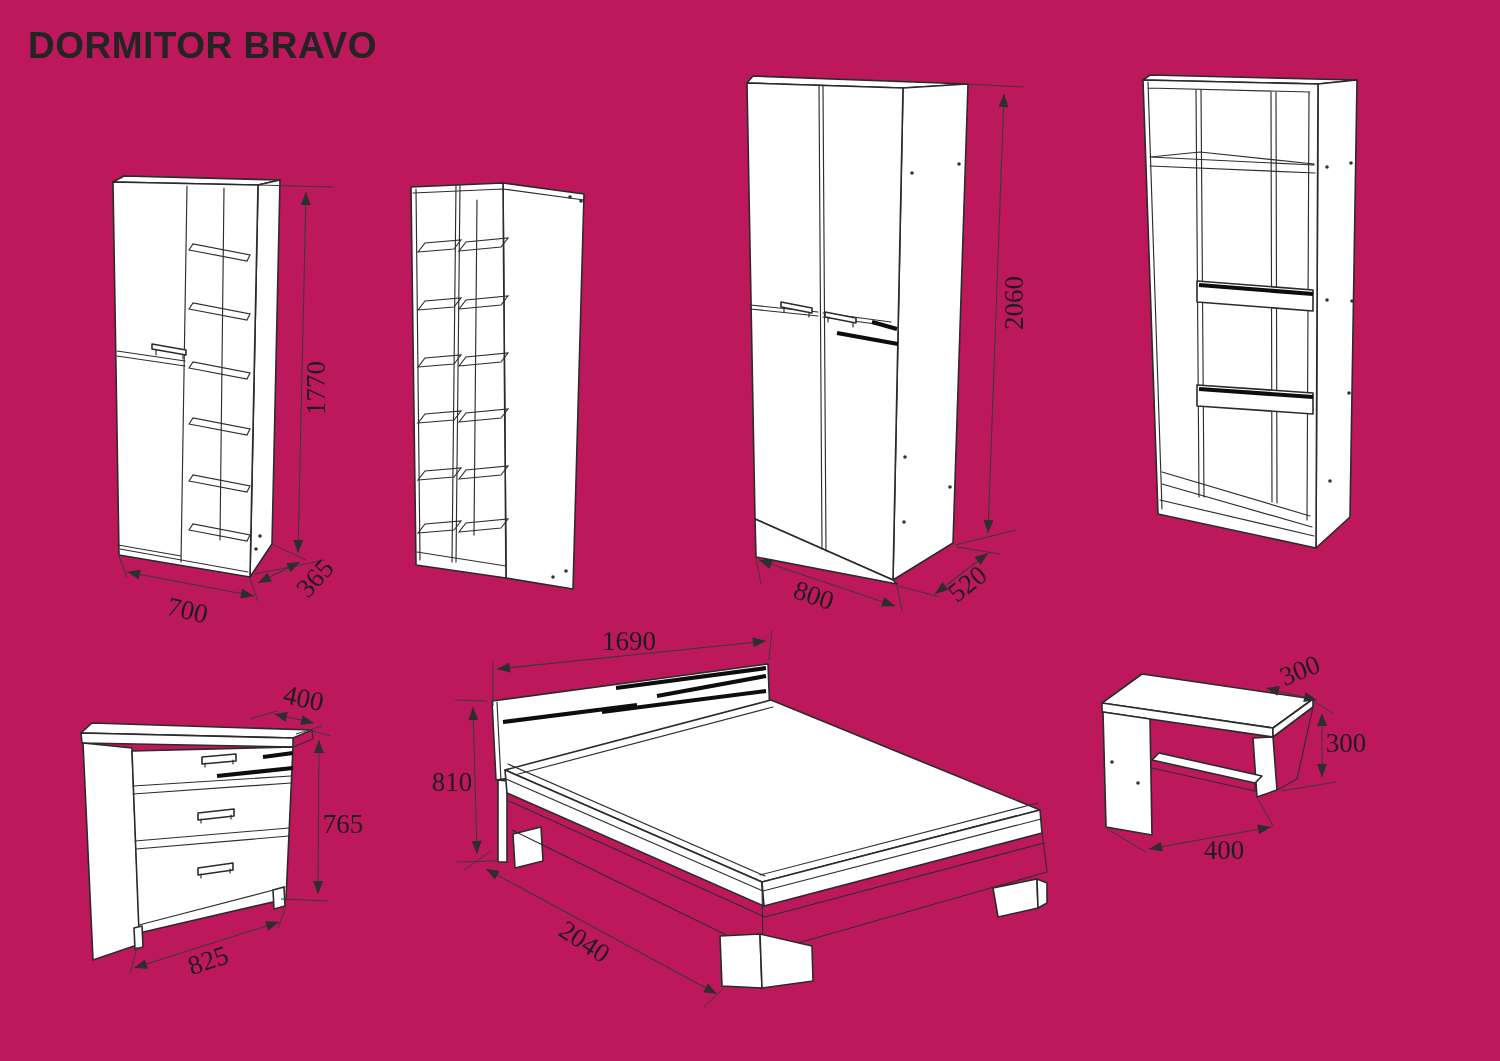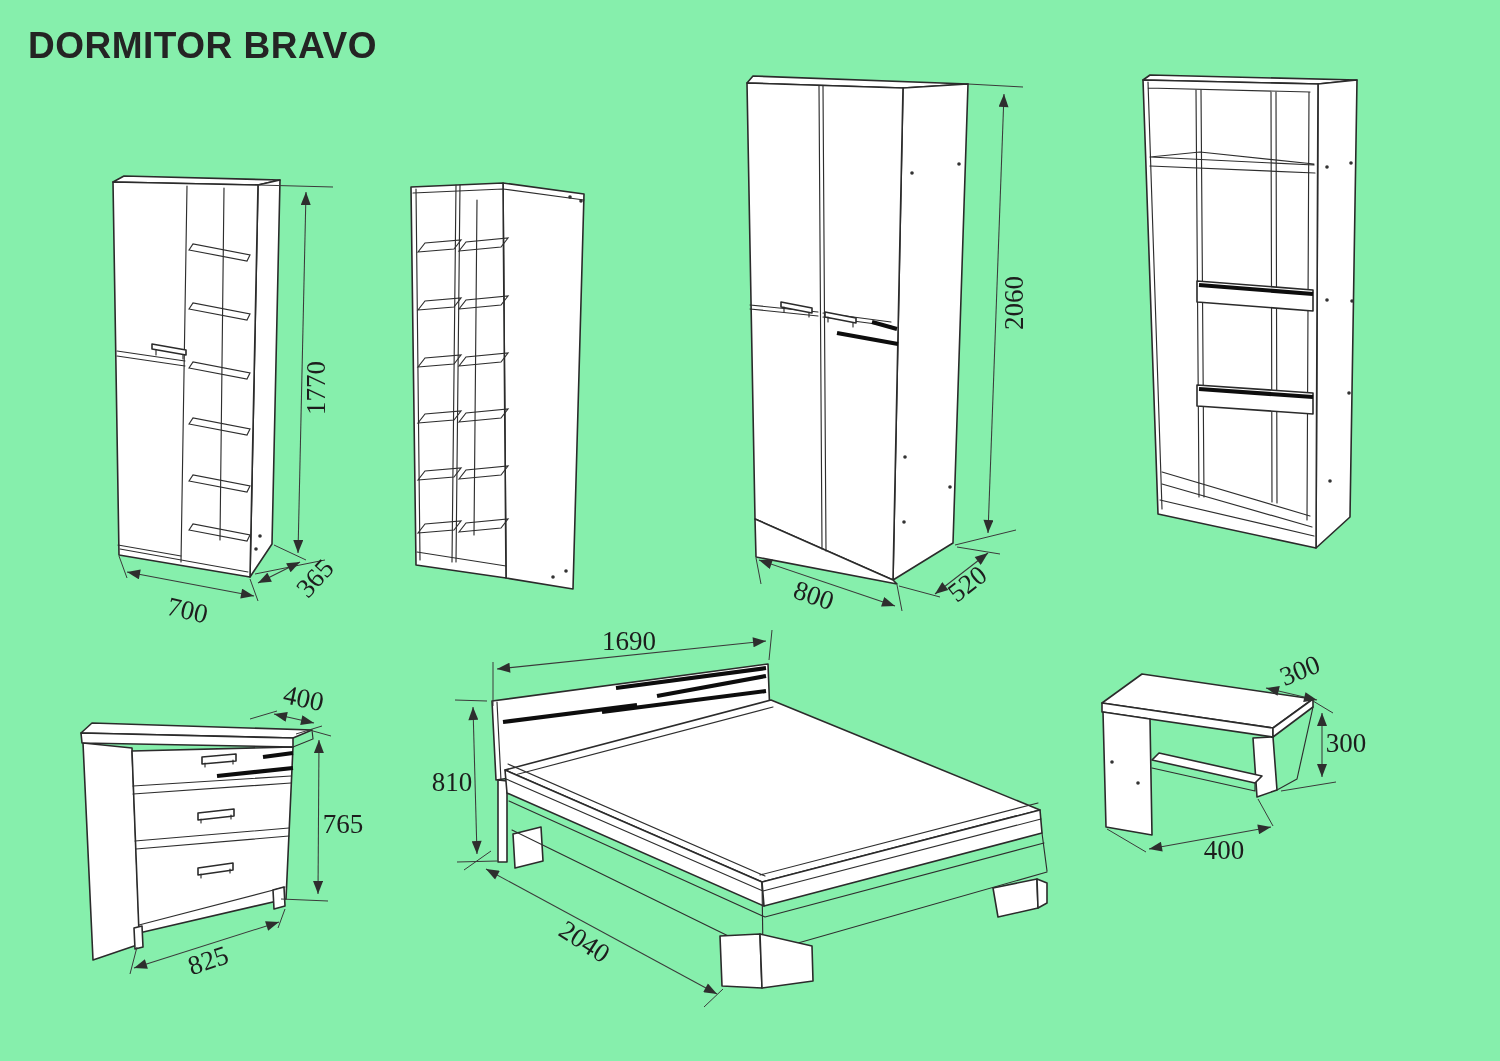--- a/index.html
+++ b/index.html
@@ -1,16 +1,16 @@
 <!DOCTYPE html>
 <html><head>
 <meta charset="utf-8">
 <style>
   html,body{margin:0;padding:0;background:#ffffff;}
-  .page{width:1500px;height:1061px;position:relative;background:#86efac;overflow:hidden;}
+  .page{width:1500px;height:1061px;position:relative;background:#be185d;overflow:hidden;}
   svg{display:block;}
   .face{fill:#ffffff;stroke:#2b2b2b;stroke-width:1.6;stroke-linejoin:round;}
   .thin{fill:none;stroke:#2e2e2e;stroke-width:1.15;stroke-linecap:round;}
   .dimline{fill:none;stroke:#3a3a3a;stroke-width:1.05;}
   .ext{fill:none;stroke:#3a3a3a;stroke-width:1.0;}
   .accent{fill:none;stroke:#0d0d0d;stroke-width:4.2;stroke-linecap:butt;}
   .dot{fill:#333333;stroke:none;}
   text.dim{font-family:"Liberation Serif",serif;font-size:27px;fill:#1d1d1d;}
   text.title{font-family:"Liberation Sans",sans-serif;font-size:37px;font-weight:bold;fill:#242424;letter-spacing:.5px;}
 </style>

